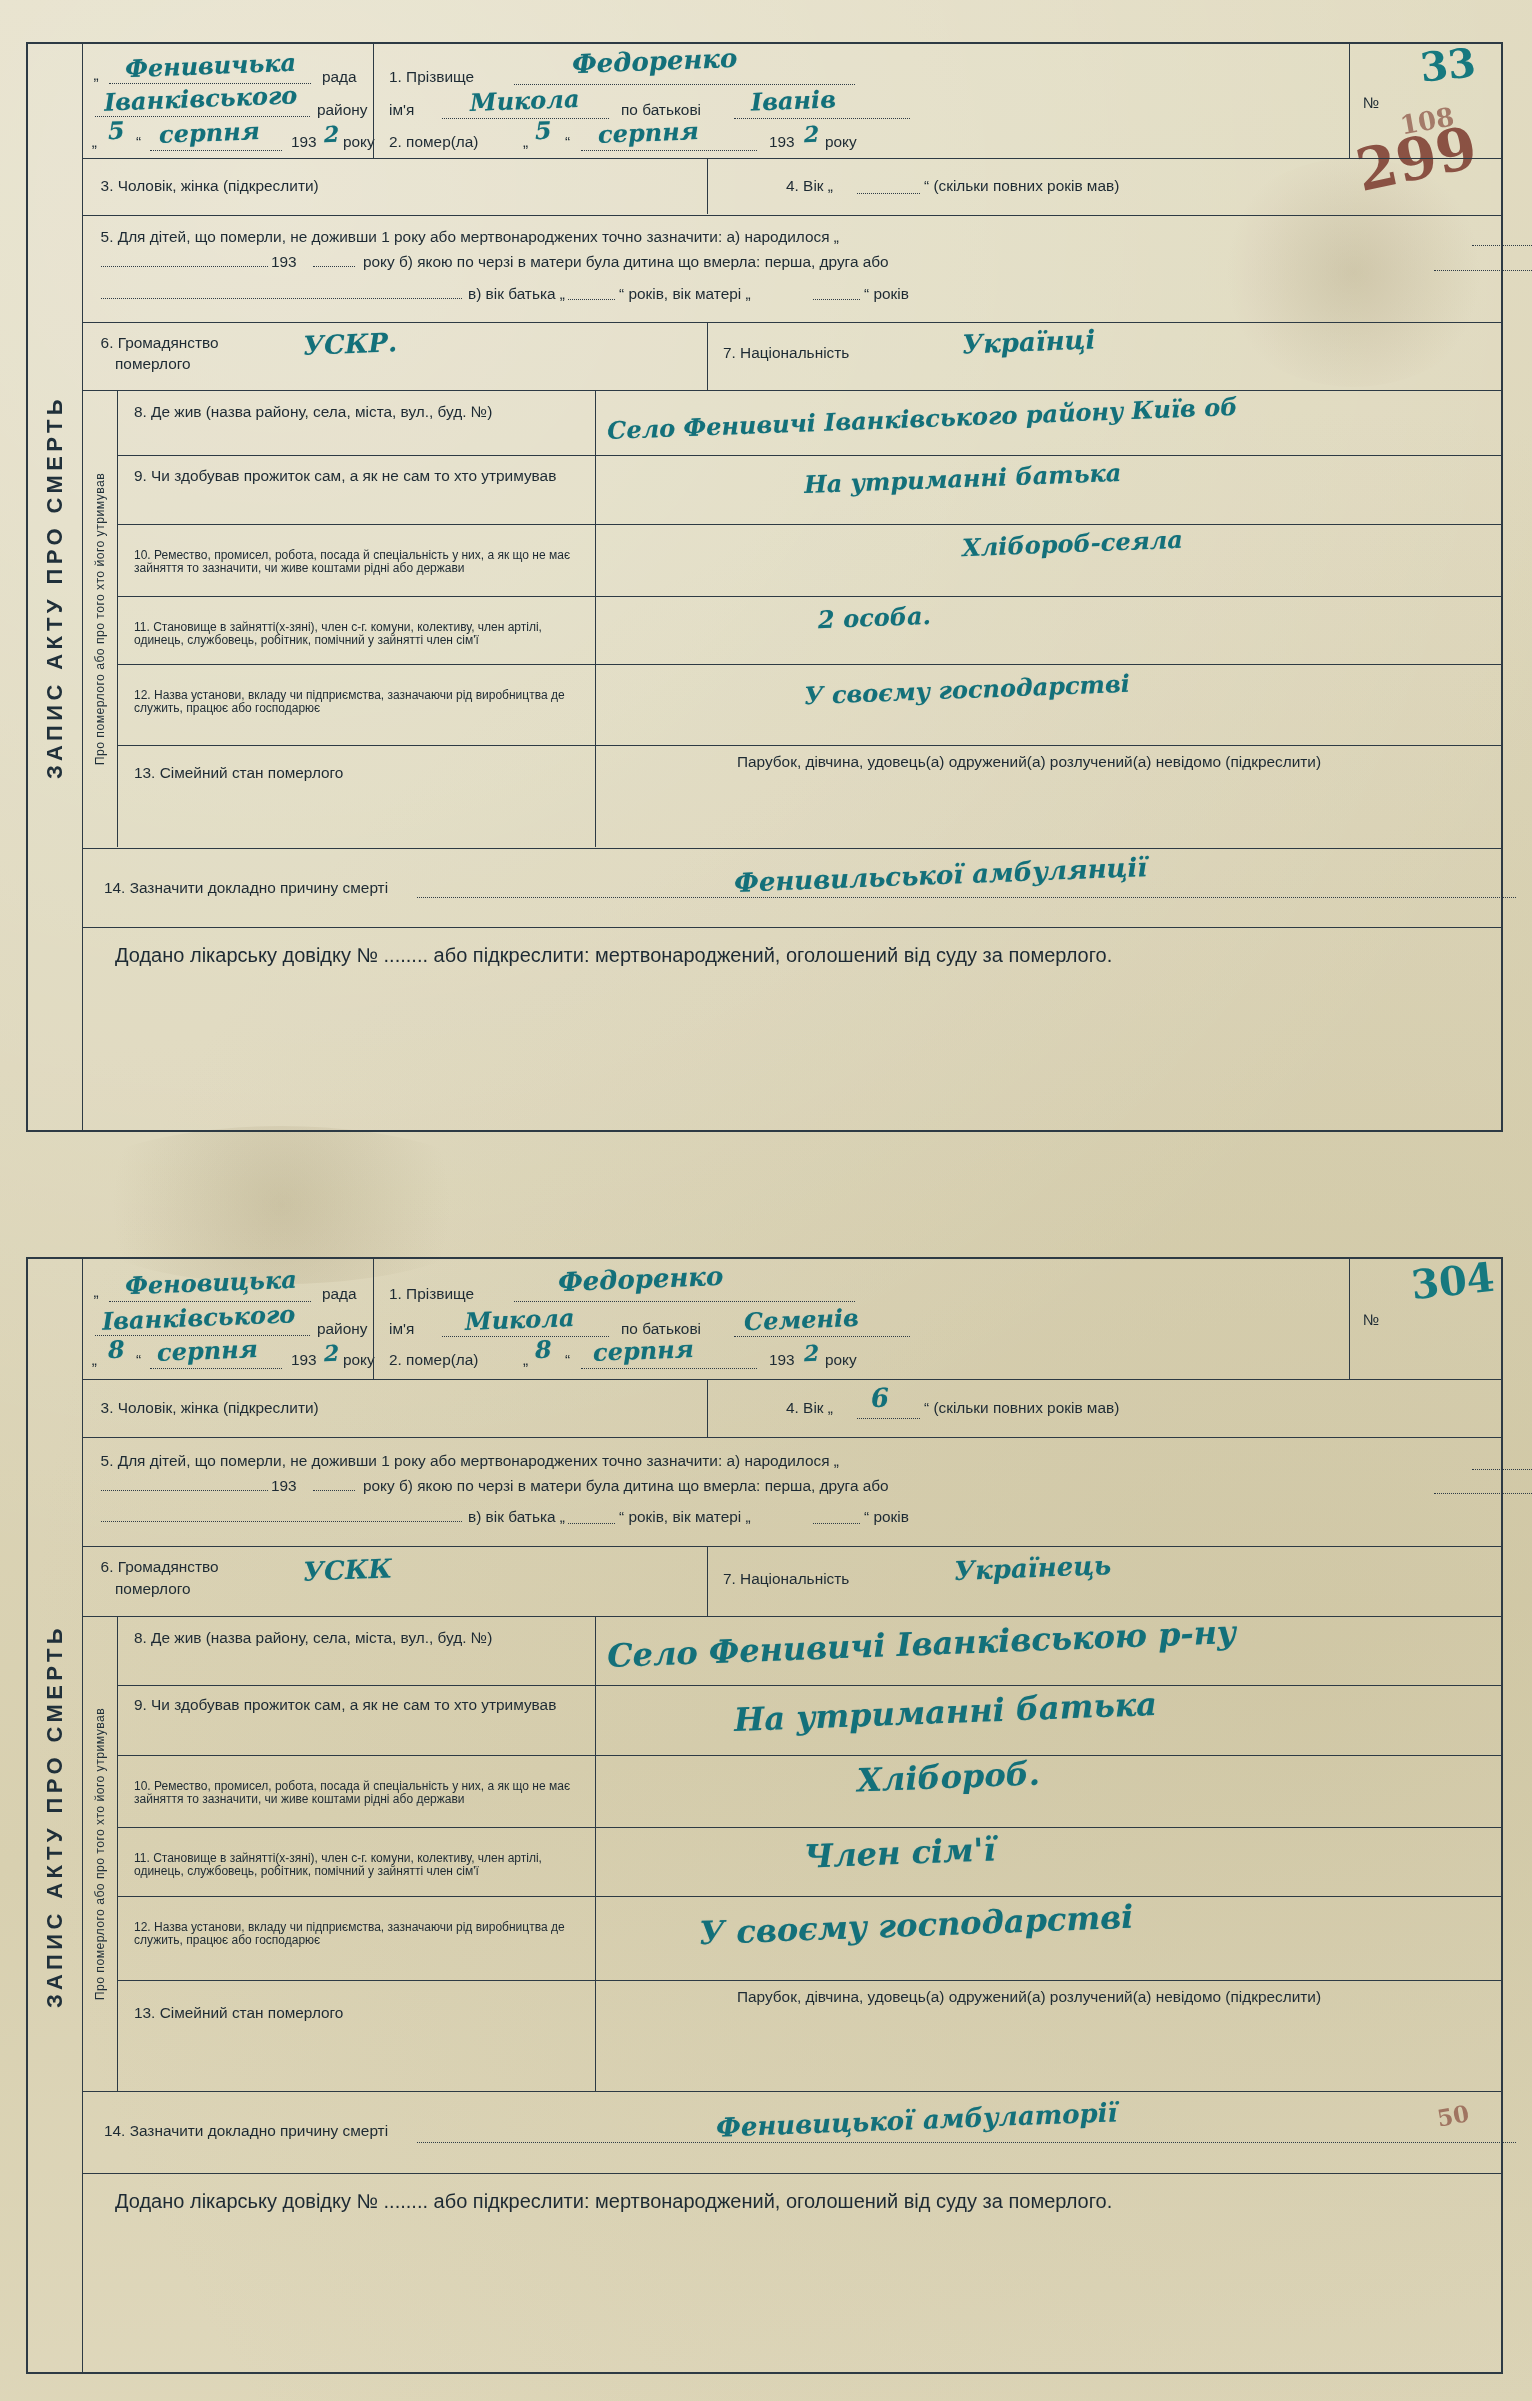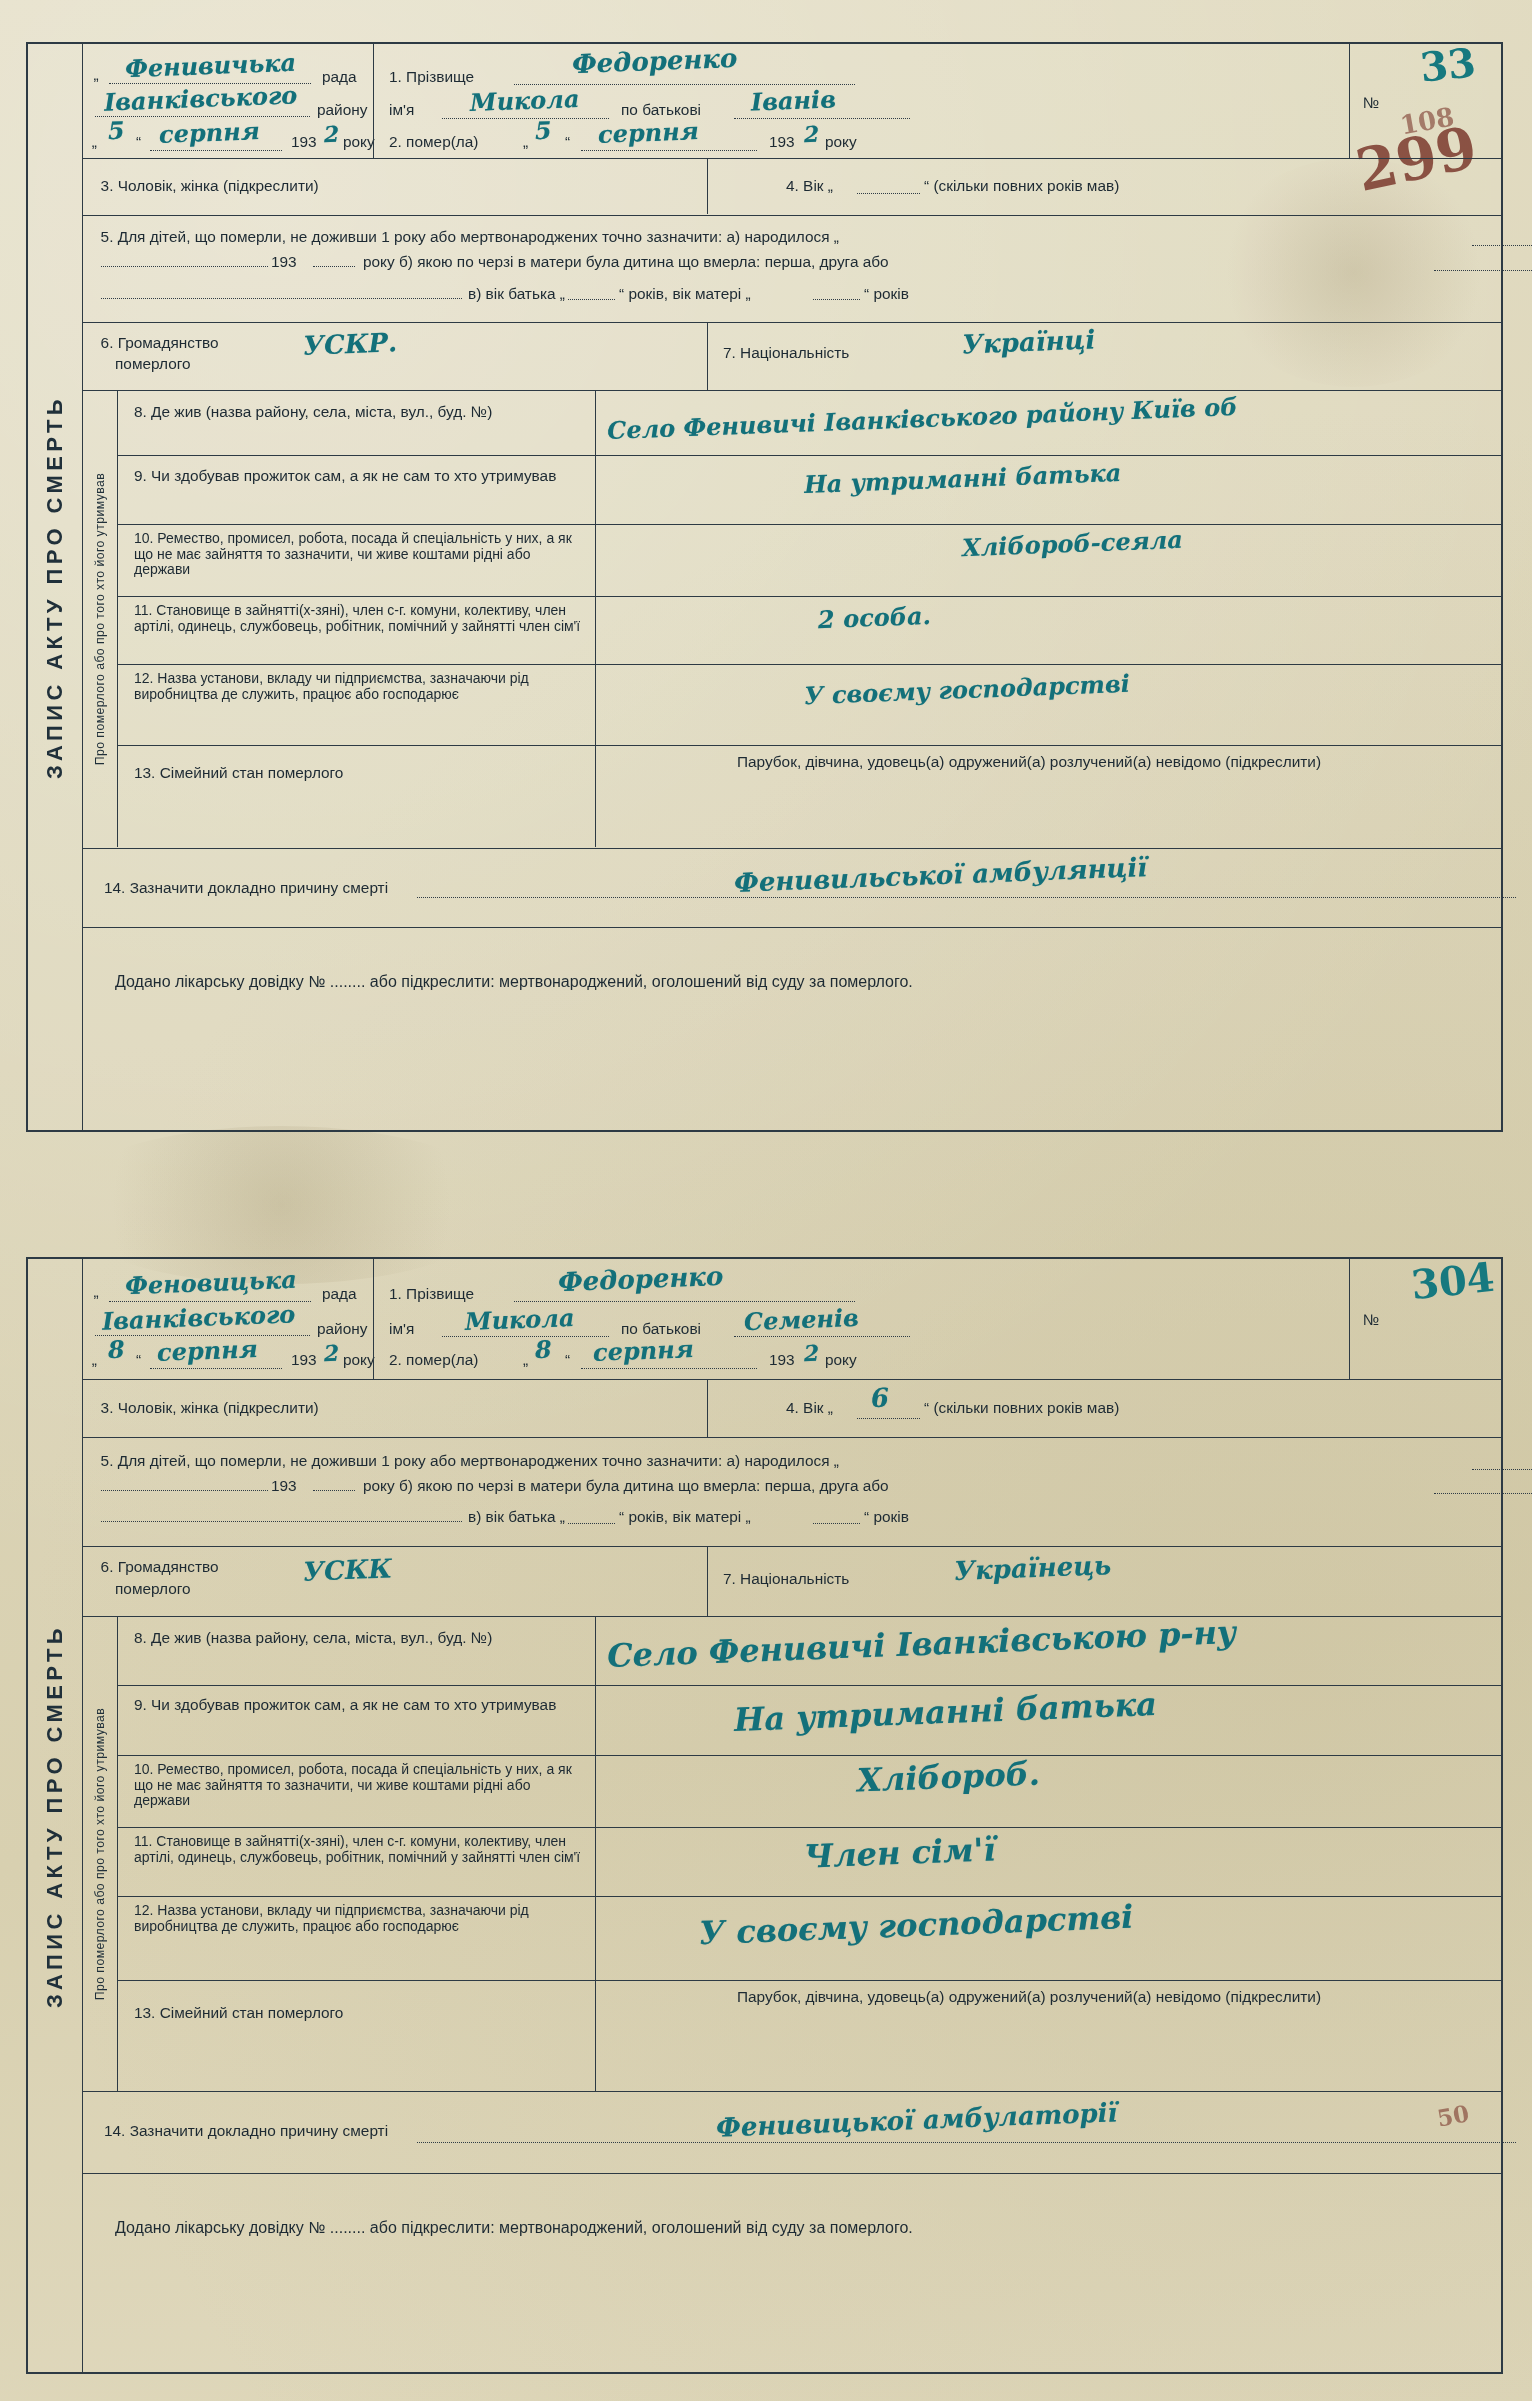--- a/index.html
+++ b/index.html
@@ -54,21 +54,21 @@
     white-space:nowrap;
     font-size:12.3px;letter-spacing:0.4px;
     color:#20303a;
   }
   .body{
     position:absolute;left:55px;right:0;top:0;bottom:0;
   }
   .hline{position:absolute;left:0;right:0;height:0;border-top:1.8px solid #2d3a44;}
   .vline{position:absolute;top:0;bottom:0;width:0;border-left:1.8px solid #2d3a44;}
   .lbl{font-size:15.4px;line-height:1.25;color:#1d2a33;}
-  .lbl.tiny{font-size:14px;line-height:1.12;}
+  .lbl.tiny{font-size:12px;line-height:1.12;margin-top:18px;}
   .hand{
     font-family:"DejaVu Serif", serif;
     color:#13707a;
     font-style:italic;
     font-weight:bold;
     white-space:nowrap;
     transform:rotate(-2.2deg);
     text-shadow:0 0 0.9px rgba(19,112,122,.35);
   }
   .hand.h1{font-size:26px;}
@@ -93,21 +93,21 @@
   .stamp2{
     font-family:"DejaVu Serif", serif;
     color:#7c3a2e;
     font-weight:bold;
     font-size:26px;
     transform:rotate(-10deg);
     opacity:.6;
   }
   .abs{position:absolute;}
   .und{border-bottom:1.8px dotted #2f3c46;}
-  .footnote{font-size:16px;margin-top:29px;}
+  .footnote{font-size:20px;}
   .smudge{
     position:absolute;border-radius:50%;
     background:radial-gradient(circle, rgba(150,135,95,.25), rgba(150,135,95,0) 70%);
     pointer-events:none;
   }
 </style>
 </head>
 <body>
 
 <div class="paper-bg"></div>

